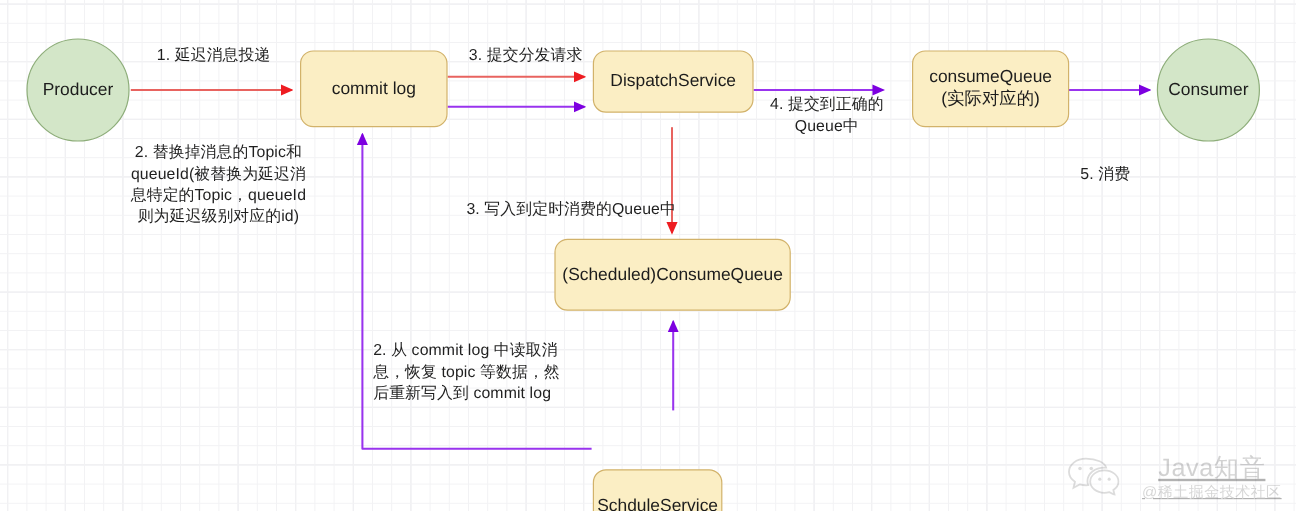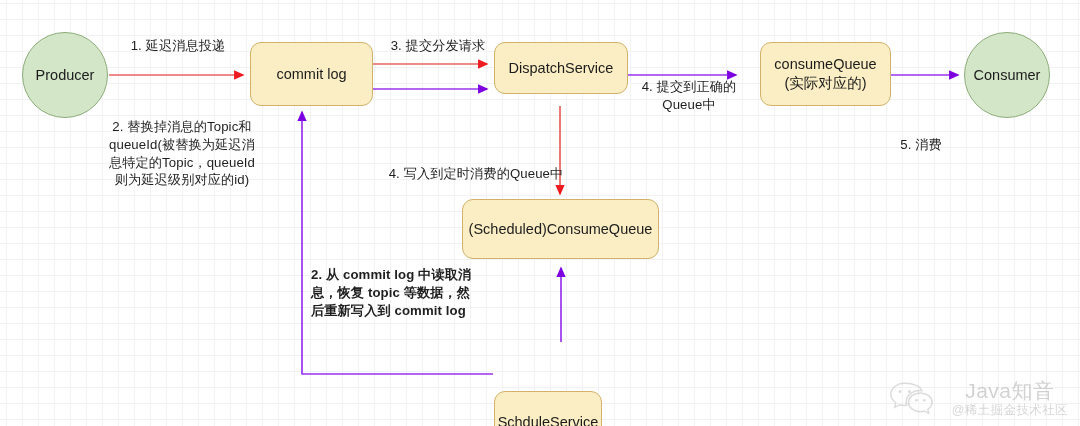--- a/index.html
+++ b/index.html
@@ -64,20 +64,21 @@
   #watermark {
     position: absolute;
     right: 12px;
     bottom: 8px;
     display: flex;
     align-items: center;
     gap: 19px;
     opacity: 0.30;
     z-index: 5;
     pointer-events: none;
+    text-decoration: underline;
   }
   #watermark .wm-texts {
     display: flex;
     flex-direction: column;
     align-items: center;
     line-height: 1.05;
   }
   #watermark .wm-title {
     font-size: 21px;
     color: #6d6d6d;
@@ -158,23 +159,23 @@
 息特定的Topic，queueId
 则为延迟级别对应的id)</div>
 
   <div class="edge-label" style="left: 378px; top: 37px; width: 120px; white-space: pre-line;">3. 提交分发请求</div>
 
   <div class="edge-label" style="left: 629px; top: 78px; width: 120px; white-space: pre-line; text-align: center;">4. 提交到正确的
 Queue中</div>
 
   <div class="edge-label" style="left: 885px; top: 88px; width: 72px; white-space: pre-line; margin-top: 48px;">5. 消费</div>
 
-  <div class="edge-label" style="left: 366px; top: 165px; width: 220px; white-space: pre-line;">4. 写入到定时消费的Queue中</div>
+  <div class="edge-label" style="left: 366px; top: 165px; width: 220px; white-space: pre-line;">3. 写入到定时消费的Queue中</div>
 
-  <div class="edge-label ljust" style="left: 311px; top: 266px; width: 190px; white-space: pre-line; font-weight: bold;">2. 从 commit log 中读取消
+  <div class="edge-label ljust" style="left: 311px; top: 283px; width: 190px; white-space: pre-line;">2. 从 commit log 中读取消
 息，恢复 topic 等数据，然
 后重新写入到 commit log</div>
 
 
   <div id="watermark">
     <span>
       <svg width="44" height="34" viewBox="0 0 44 34" xmlns="http://www.w3.org/2000/svg">
         <path d="M16 3.2 C7.8 3.2 1.8 8.3 1.8 14.2 c0 3.3 2 6.3 5 8.3 L5.6 27.4 l5.2 -2.7 c1.6 .45 3.4 .7 5.2 .7 .6 0 1.2 -.03 1.8 -.09 -.4 -1.1 -.6 -2.2 -.6 -3.4 0 -6.3 6.3 -11.3 14.1 -11.3 .5 0 1 .02 1.5 .06 C31.9 6.6 24.7 3.2 16 3.2 z" fill="none" stroke="#8d8d8d" stroke-width="1.5"></path>
         <circle cx="11" cy="11.4" r="1.5" fill="#8d8d8d"></circle>
         <circle cx="20.4" cy="11.4" r="1.5" fill="#8d8d8d"></circle>

